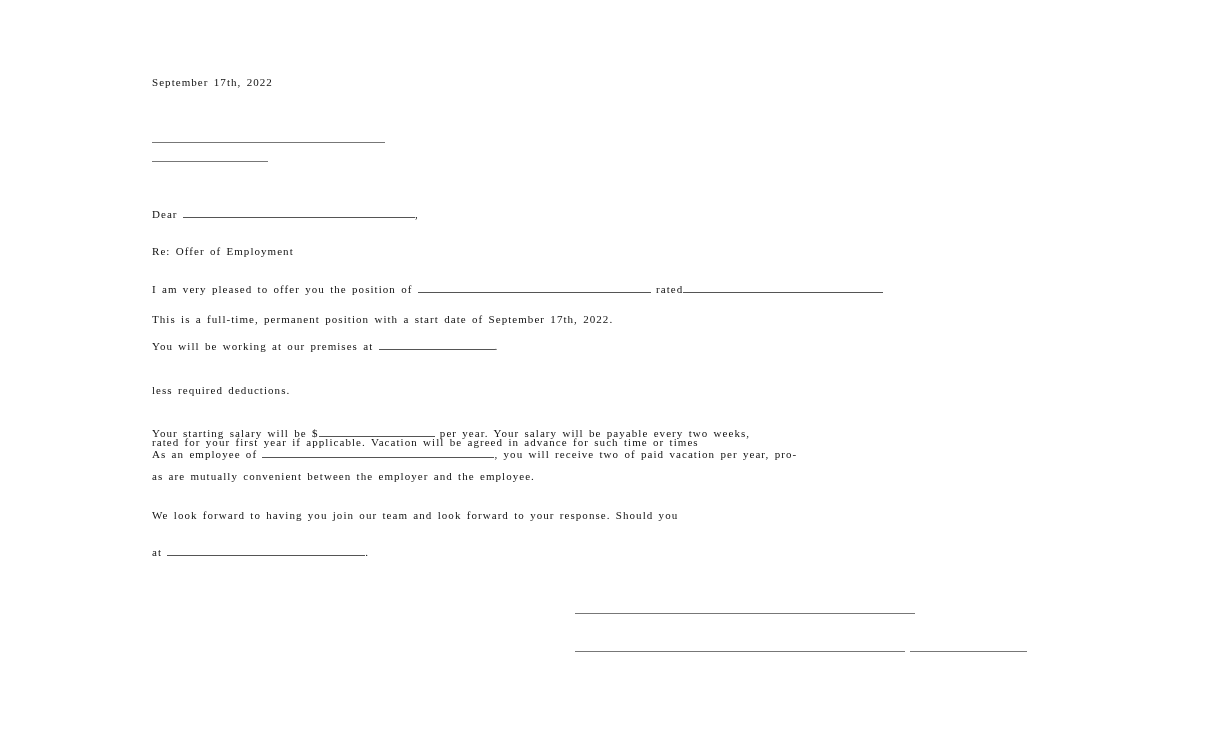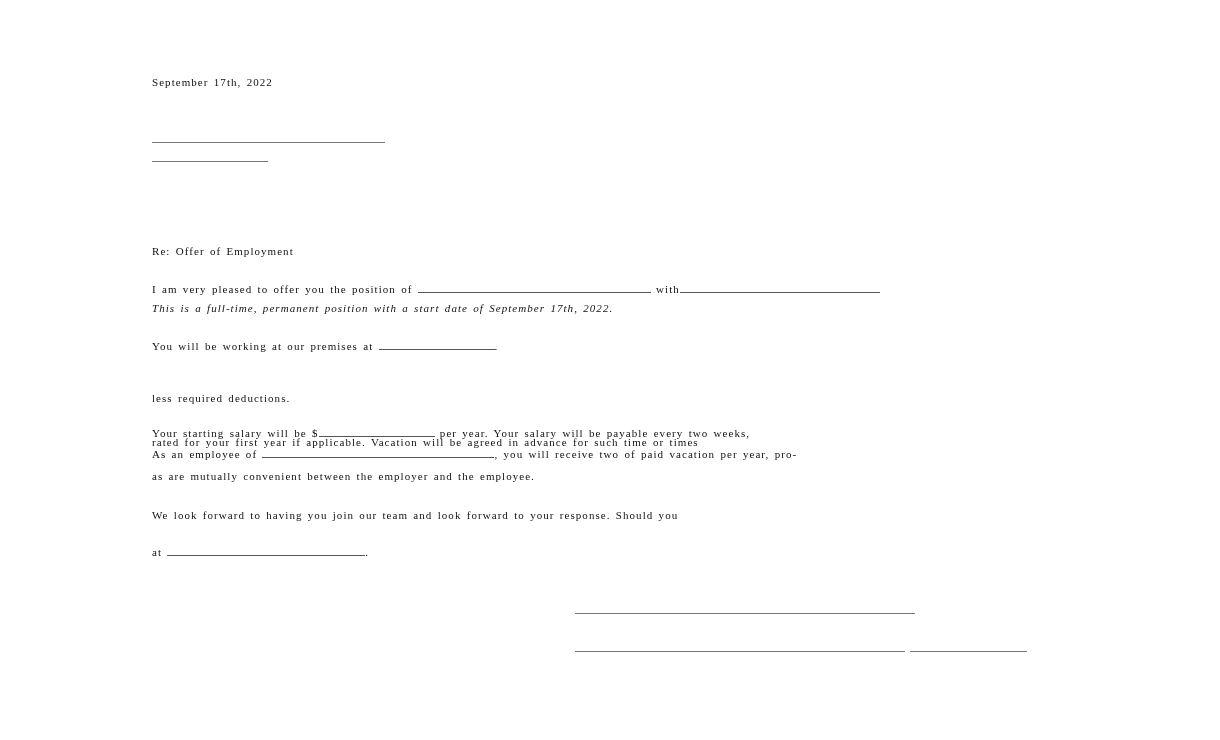--- a/index.html
+++ b/index.html
@@ -45,40 +45,44 @@
 </head>
 <body>
 
 <div class="page">
 
   <div class="line" style="top:73px;">September 17th, 2022</div>
 
   <div class="rule" style="left:152px; top:142px; width:233px;"></div>
   <div class="rule" style="left:152px; top:161px; width:116px;"></div>
 
+  <div class="line" style="top:205px;">
+    <span>Dear</span>
+    <span class="blank" style="width:232px;"></span><span>,</span>
+  </div>
 
   <div class="line" style="top:242px;">Re: Offer of Employment</div>
 
   <div class="line" style="top:280px;">
     <span>I am very pleased to offer you the position of</span>
     <span class="blank" style="width:233px;"></span>
-    <span>with</span><span class="blank" style="width:200px;"></span>
+    <span>rated</span><span class="blank" style="width:200px;"></span>
   </div>
-  <div class="line" style="top:299px;font-style:italic;">This is a full-time, permanent position with a start date of September 17th, 2022.</div>
+  <div class="line" style="top:310px;">This is a full-time, permanent position with a start date of September 17th, 2022.</div>
 
   <div class="line" style="top:337px;">
     <span>You will be working at our premises at</span>
     <span class="blank" style="width:116px;"></span><span>.</span>
   </div>
 
   <div class="line" style="top:388px;margin-top:36px;">
     <span>Your starting salary will be $</span><span class="blank" style="width:116px;"></span>
     <span>per year. Your salary will be payable every two weeks,</span>
   </div>
-  <div class="line" style="top:389px;">less required deductions.</div>
+  <div class="line" style="top:381px;">less required deductions.</div>
 
   <div class="line" style="top:445px;">
     <span>As an employee of</span>
     <span class="blank" style="width:232px;"></span><span>, you will receive two of paid vacation per year, pro-</span>
   </div>
   <div class="line" style="top:433px;">rated for your first year if applicable. Vacation will be agreed in advance for such time or times</div>
   <div class="line" style="top:467px;">as are mutually convenient between the employer and the employee.</div>
 
   <div class="line" style="top:506px;">We look forward to having you join our team and look forward to your response. Should you</div>
   <div class="line" style="top:543px;">

